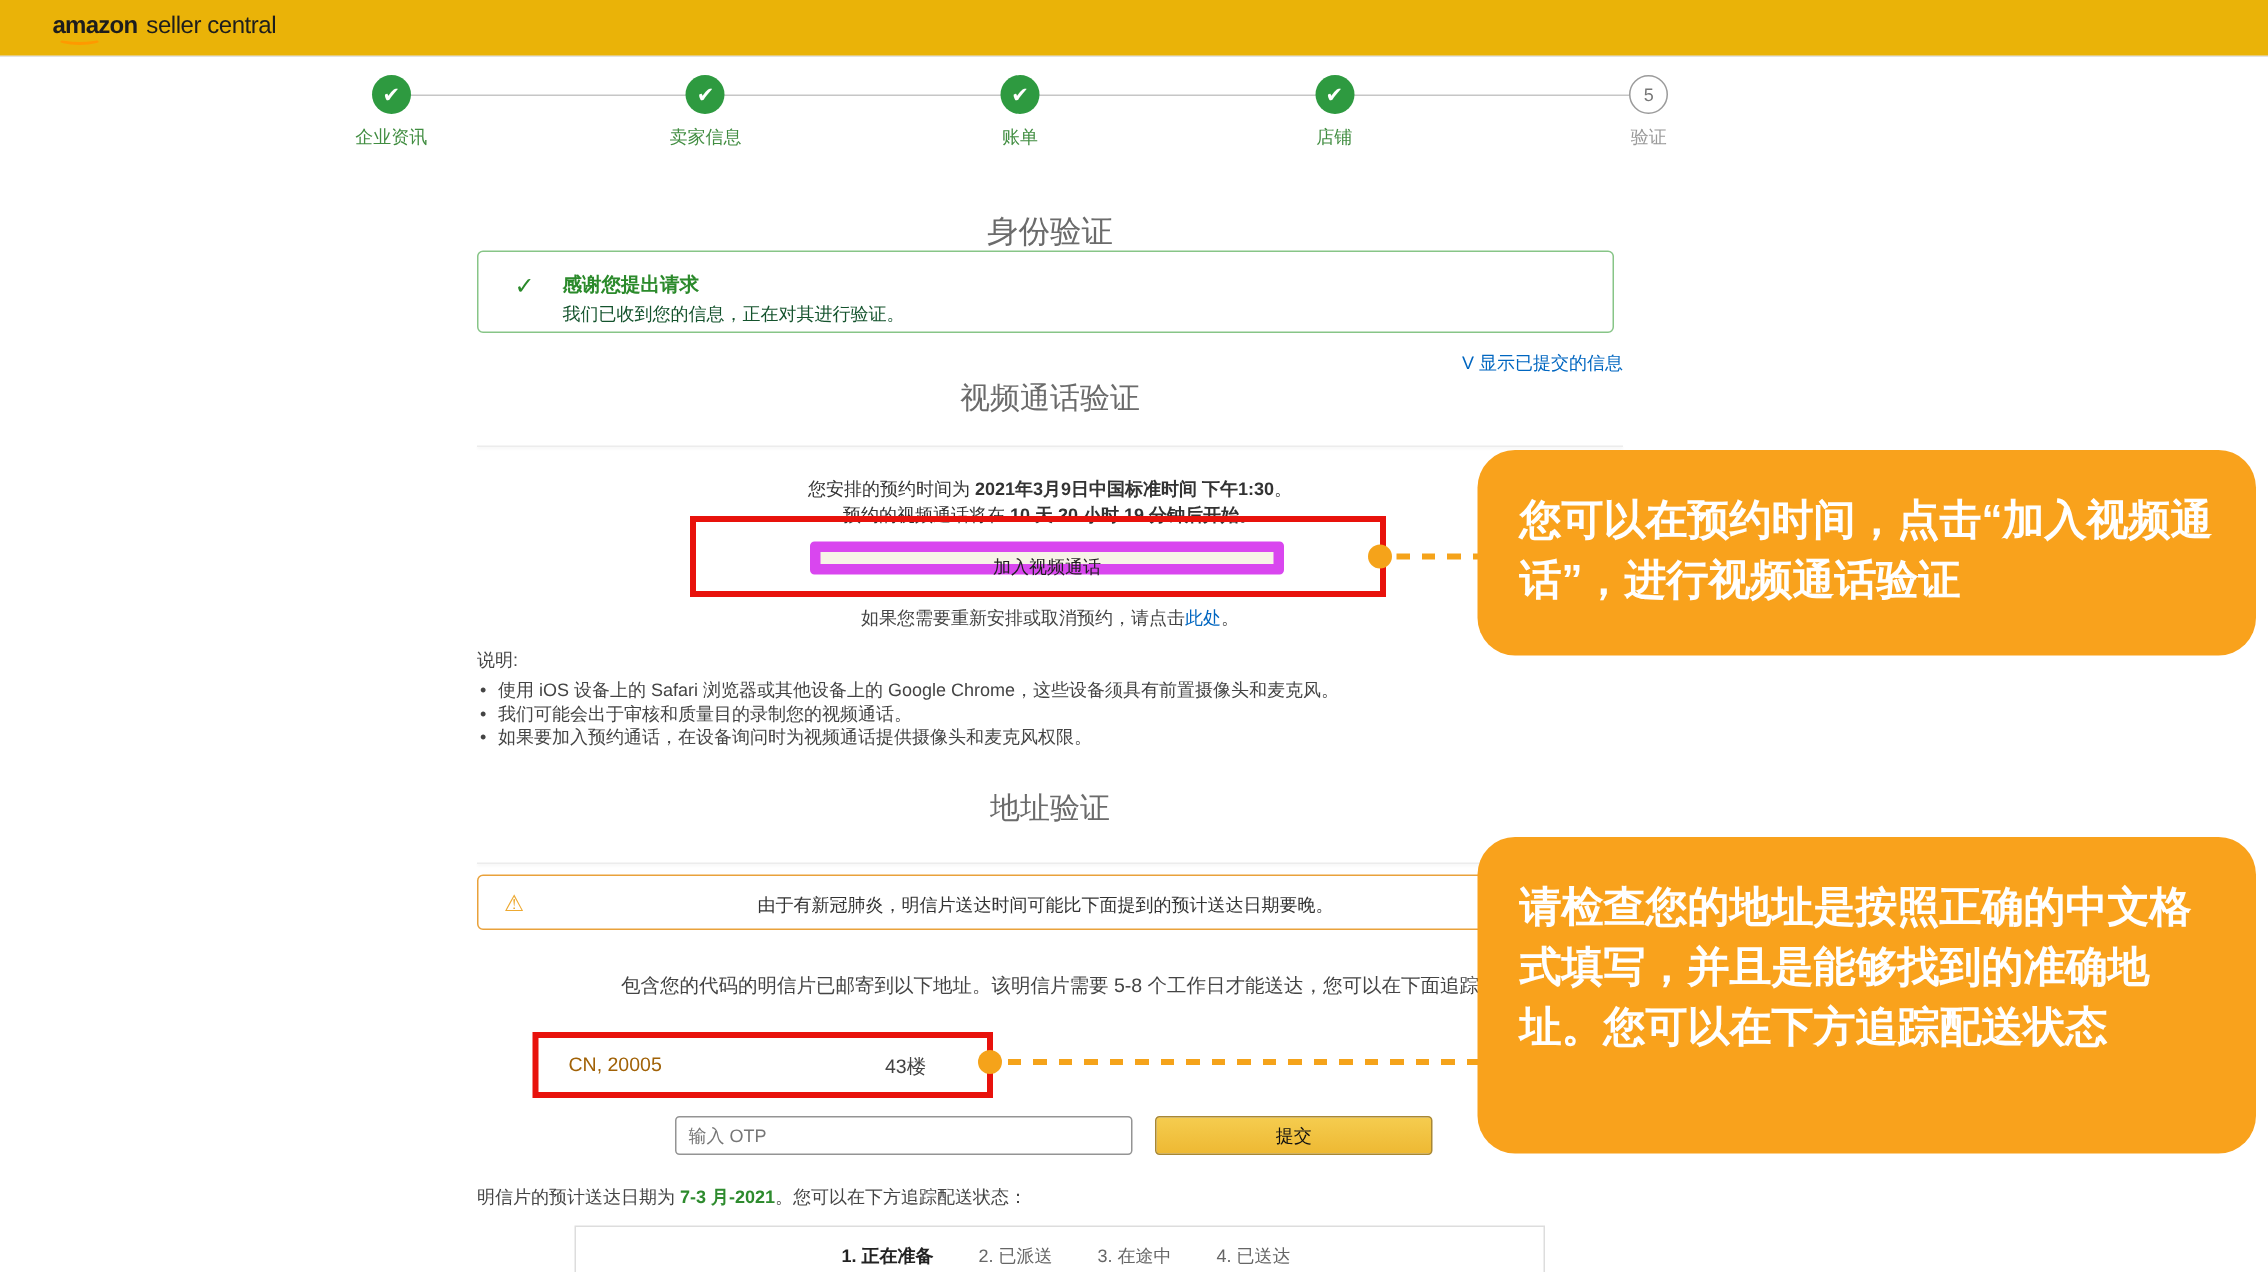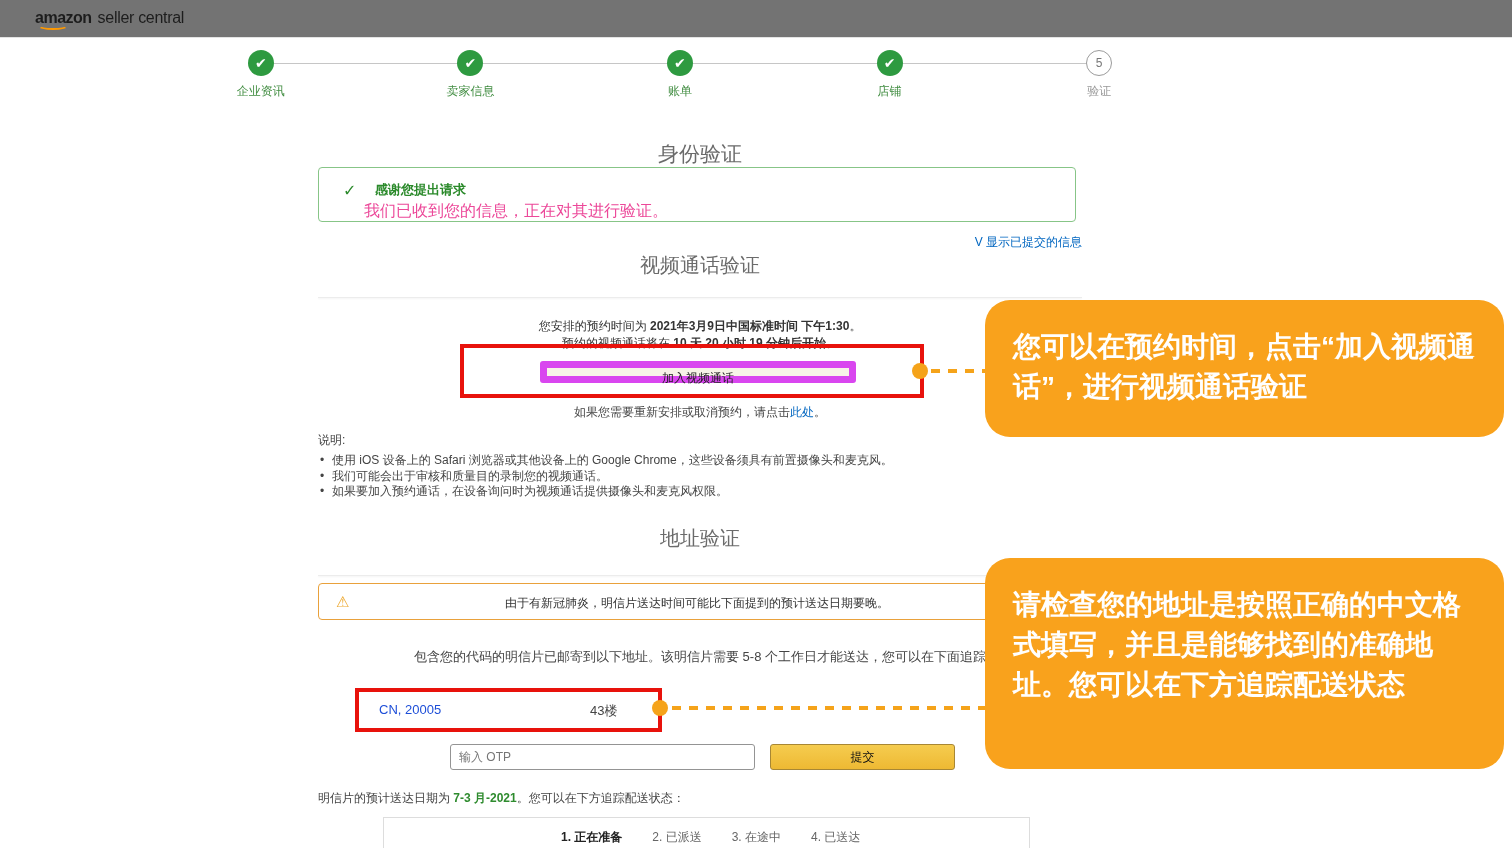--- a/index.html
+++ b/index.html
@@ -1,20 +1,20 @@
 <!DOCTYPE html>
 <html><head>
 <meta charset="utf-8">
 <style>
   * { margin:0; padding:0; box-sizing:border-box; }
   html,body { width:1512px; height:848px; background:#fff; font-family:"Liberation Sans","DejaVu Sans",sans-serif; }
   .page { position:relative; width:1512px; height:848px; overflow:hidden; background:#fff; }
 
   
-  .header { position:absolute; top:0; left:0; width:1512px; height:38px; background:#737373; border-bottom:1px solid #e3e3e3; }
+  .header { position:absolute; top:0; left:0; width:1512px; height:38px; background:#eab308; border-bottom:1px solid #e3e3e3; }
   .logo { position:absolute; left:35px; top:9px; display:flex; align-items:baseline; cursor:pointer; }
   .amz-wrap { position:relative; }
   .amz { font-weight:700; font-size:16px; color:#1d1d1d; letter-spacing:-0.5px; }
   .smile { position:absolute; left:3px; bottom:-3px; width:30px; height:8px; border:2px solid transparent; border-bottom-color:#f90; border-radius:50%; }
   .sc { font-size:16px; color:#1d1d1d; margin-left:6px; letter-spacing:-0.3px; }
 
   
   .stepper { position:absolute; left:156px; top:50px; width:1048px; height:50px; display:flex; }
   .step-line { position:absolute; top:13px; left:105px; right:105px; height:1px; background:#c6c6c6; }
   .step { flex:1; text-align:center; position:relative; }
@@ -25,21 +25,21 @@
   .step-lbl.done { color:#418d41; }
   .step-lbl.pending { color:#999; }
 
   .col { position:absolute; left:318px; width:764px; }
   .h1 { font-size:21px; color:#6b6b6b; font-weight:400; text-align:center; }
 
   
   .success-box { position:absolute; left:318px; top:167px; width:758px; height:55px; border:1px solid #87c587; border-radius:4px; background:#fff; }
   .success-check { position:absolute; left:24px; top:13px; color:#2b8a2b; font-size:16px; font-weight:bold; }
   .success-title { position:absolute; left:56px; top:13px; color:#2b8a2b; font-size:13px; font-weight:bold; }
-  .success-body { position:absolute; left:45px; top:33px; color:#ec4899; font-size:16px; }
+  .success-body { position:absolute; left:56px; top:33px; color:#14532d; font-size:12px; }
 
   .show-link { position:absolute; left:318px; top:234px; width:764px; text-align:right; font-size:12px; color:#0066c0; cursor:pointer; }
 
   .panel-top { position:absolute; height:1px; background:#ececec; box-shadow:0 1px 2px rgba(0,0,0,0.06); }
 
   .appt { position:absolute; left:318px; top:318px; width:764px; text-align:center; font-size:12px; color:#333; line-height:17px; }
   .appt b { font-weight:bold; }
 
   .hl-box { position:absolute; border:4px solid #e8120c; background:transparent; }
   .join-btn { position:absolute; left:540px; top:361px; width:316px; height:22px; background:#f7f3e7; border:7px solid #d946ef; border-radius:3px; font-size:12px; color:#222; text-align:center; line-height:20px; cursor:pointer; }
@@ -52,21 +52,21 @@
   .note-item { padding-left:14px; position:relative; line-height:15.5px; }
   .note-item::before { content:"•"; position:absolute; left:2px; color:#444; }
 
   
   .warn-box { position:absolute; left:318px; top:583px; width:758px; height:37px; border:1px solid #e9a13b; border-radius:4px; background:#fff; }
   .warn-icon { position:absolute; left:17px; top:9px; color:#eda931; font-size:15px; }
   .warn-text { position:absolute; left:0; top:11px; width:100%; text-align:center; font-size:12px; color:#333; }
 
   .mail-info { position:absolute; left:318px; top:648px; width:764px; text-align:center; font-size:13px; color:#444; }
 
-  .addr-left { position:absolute; left:379px; top:702px; font-size:13px; color:#1d4ed8; }
+  .addr-left { position:absolute; left:379px; top:702px; font-size:13px; color:#a16207; }
   .addr-right { position:absolute; left:590px; top:702px; font-size:13px; color:#444; }
 
   .otp-input { position:absolute; left:450px; top:744px; width:305px; height:26px; border:1px solid #949494; border-radius:3px; padding:0 8px; font-size:12px; color:#333; font-family:"Liberation Sans","DejaVu Sans",sans-serif; }
   .otp-input::placeholder { color:#767676; }
   .submit-btn { position:absolute; left:770px; top:744px; width:185px; height:26px; background:linear-gradient(#f5cc4f,#eeb933); border:1px solid #a88734; border-radius:3px; font-size:12px; color:#111; text-align:center; line-height:24px; cursor:pointer; }
 
   .eta { position:absolute; left:318px; top:790px; width:764px; font-size:12px; color:#444; }
   .eta b.green { color:#2e8b2e; font-weight:bold; }
 
   .track-box { position:absolute; left:383px; top:817px; width:647px; height:45px; border:1px solid #ddd; background:#fff; }

